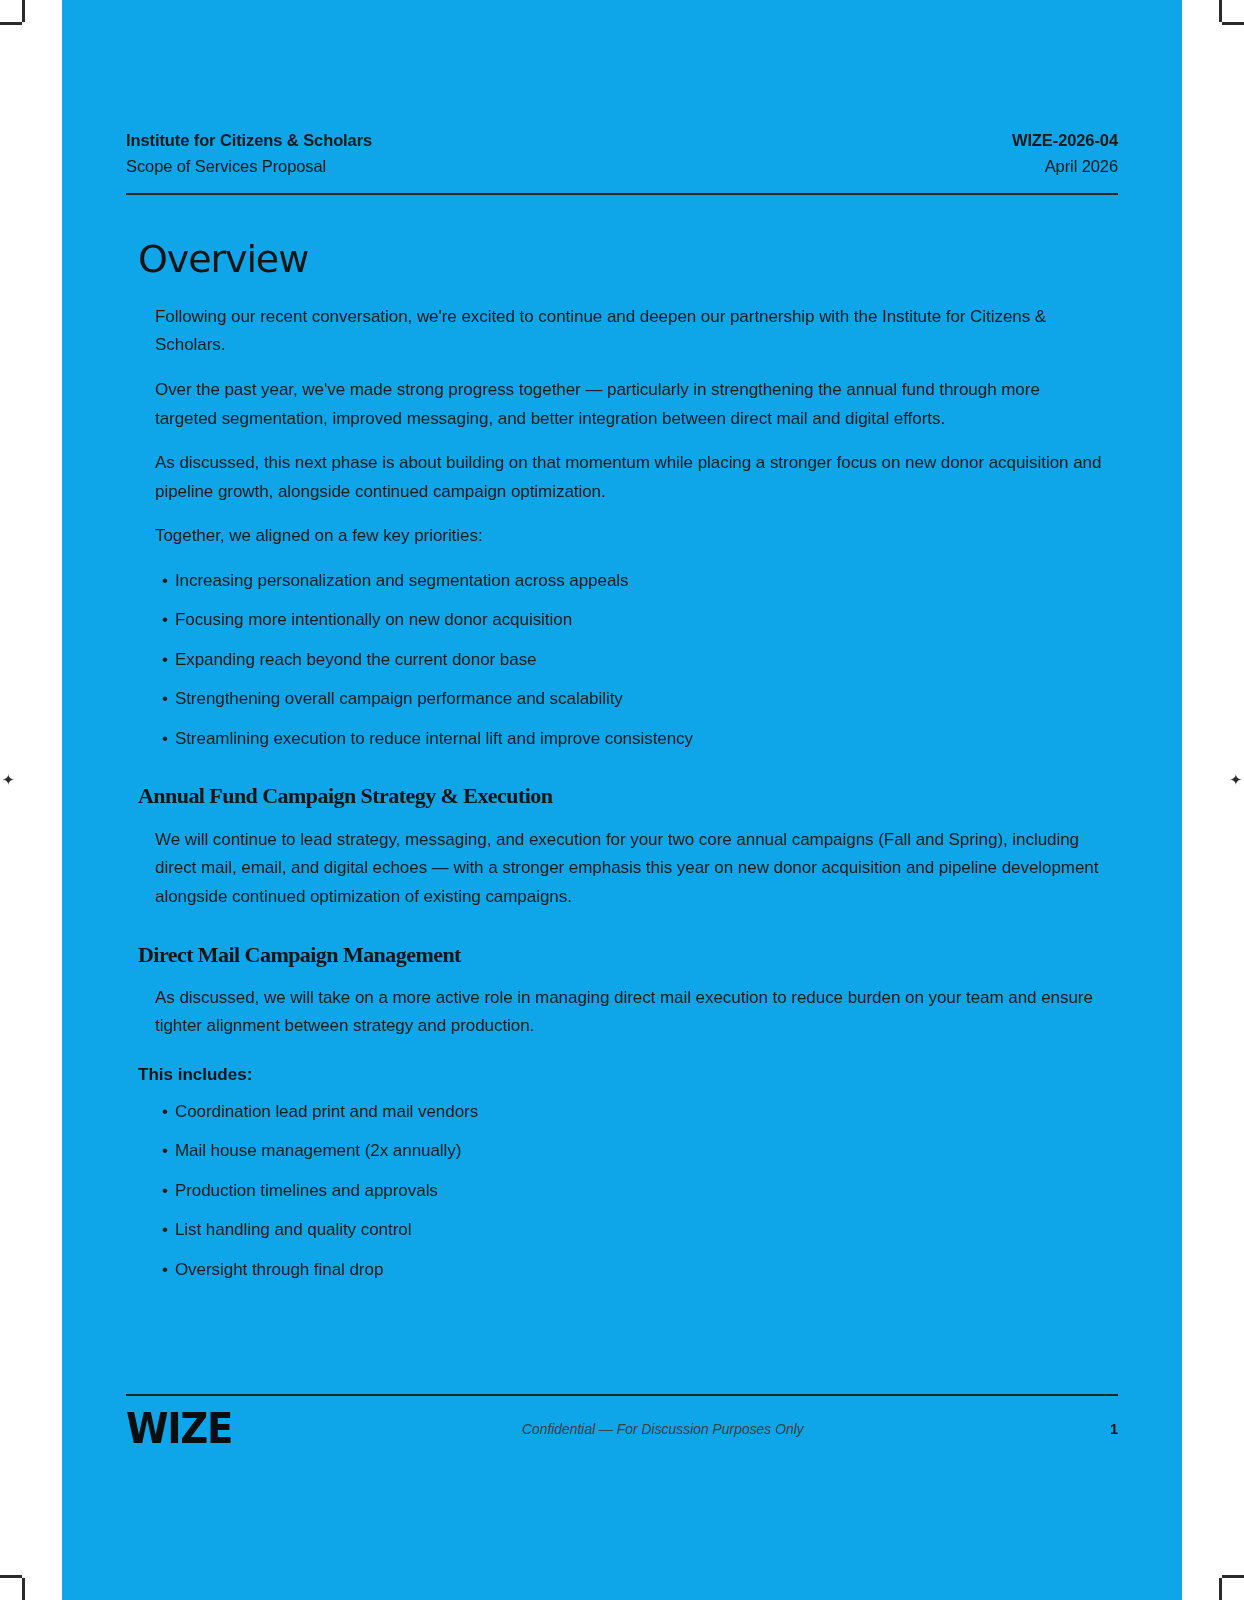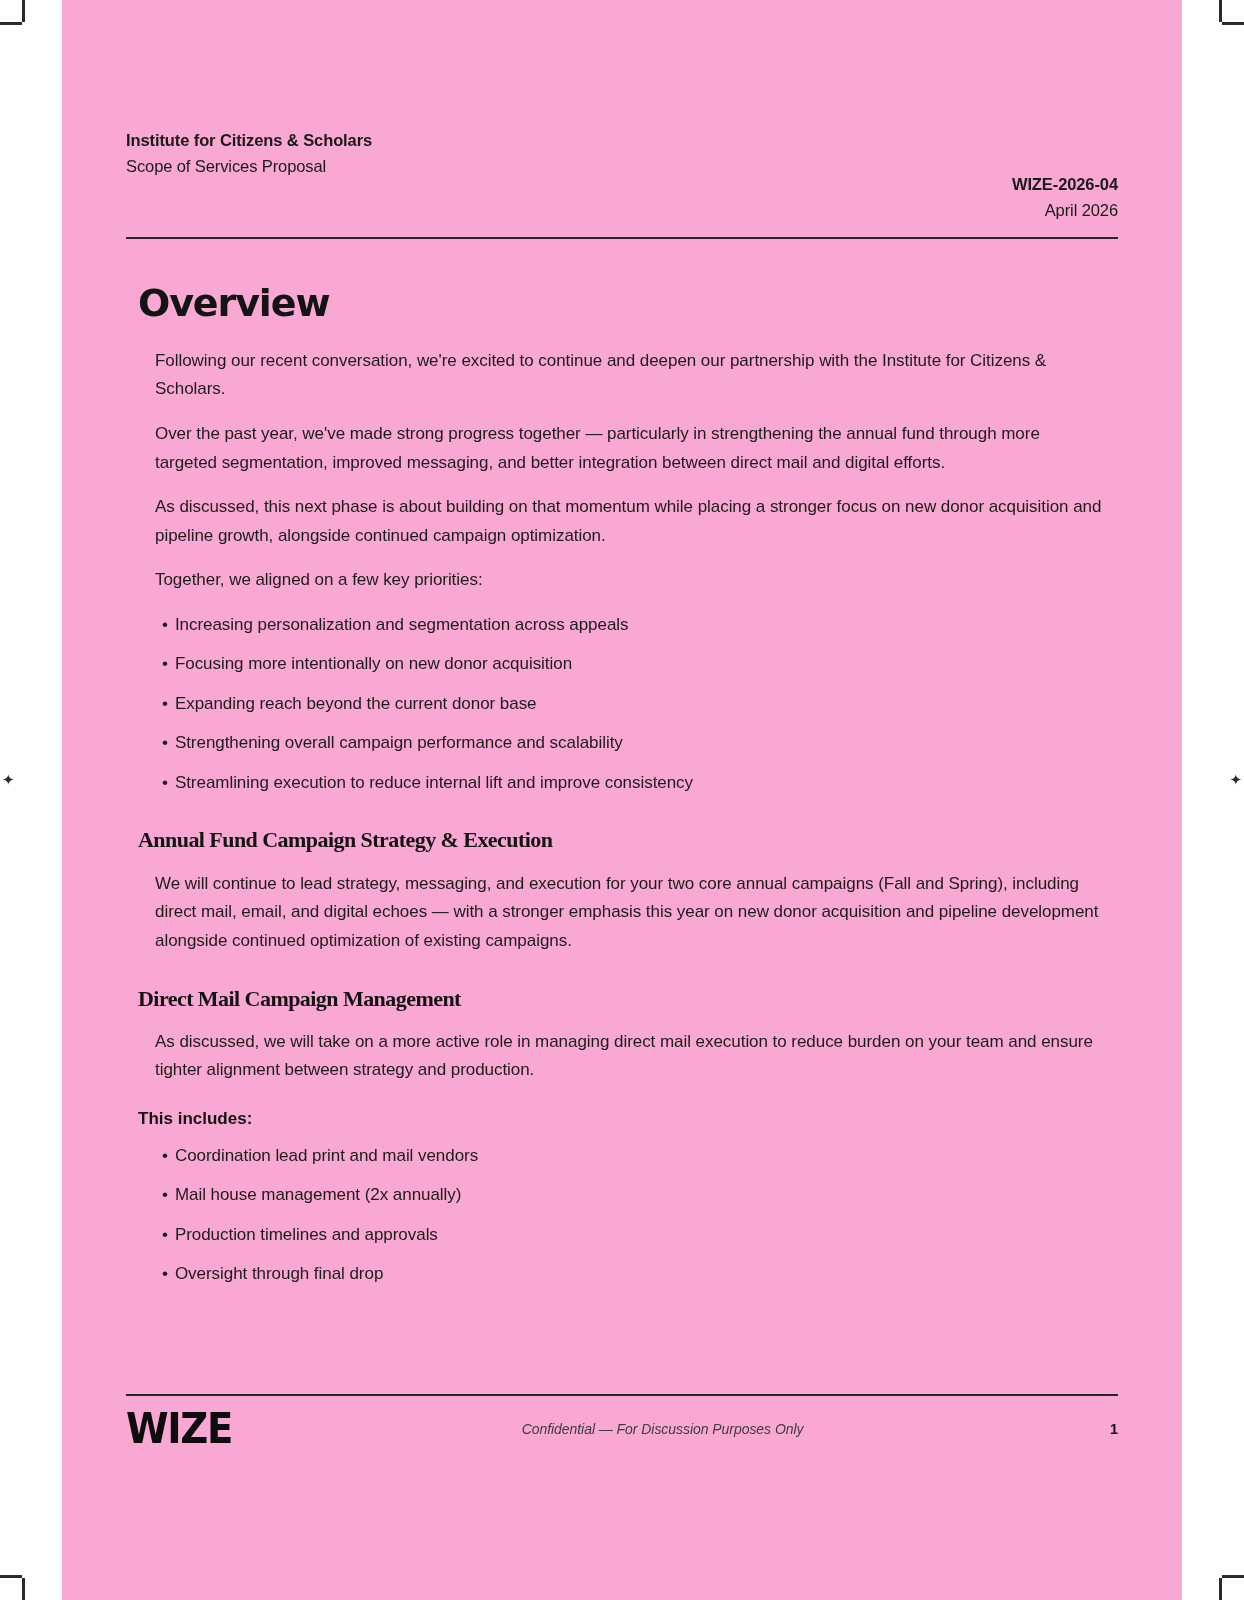--- a/index.html
+++ b/index.html
@@ -29,39 +29,39 @@
     font-family: "DejaVu Sans", sans-serif;
   }
 
   
   .page {
     position: absolute;
     left: 62px;
     top: 0;
     width: 1120px;
     height: 1600px;
-    background: #f9a8d4;
+    background: #0ea5e9;
   }
 
   .content {
     position: absolute;
     left: 64px;
     right: 64px;
     top: 128px;
   }
 
   
   .doc-header {
     display: flex;
     justify-content: space-between;
     align-items: flex-start;
     padding-bottom: 14px;
   }
   .hdr-col-left { text-align: left; }
-  .hdr-col-right { text-align: right; margin-top: 44px; }
+  .hdr-col-right { text-align: right; }
   .hdr-strong {
     font-weight: bold;
     font-size: 16.5px;
     line-height: 1.55;
     letter-spacing: -0.1px;
   }
   .hdr-sub {
     font-weight: normal;
     font-size: 16.5px;
     line-height: 1.55;
@@ -73,21 +73,21 @@
     margin: 0 0 0 0;
   }
 
   
   .body-wrap {
     padding: 0 12px 0 12px;
   }
 
   h1.section-title {
     font-family: "DejaVu Sans", sans-serif;
-    font-weight: bold;
+    font-weight: normal;
     font-size: 38px;
     letter-spacing: -1.1px;
     color: #141414;
     margin: 44px 0 22px 0;
     line-height: 1.1;
   }
   h1.section-title.tight-top {
     margin-top: 40px;
   }
 
@@ -236,20 +236,21 @@
 
       <h2 class="sub-title">Direct Mail Campaign Management</h2>
       <p class="para">As discussed, we will take on a more active role in managing direct mail execution to reduce burden on your team and ensure tighter alignment between strategy and production.</p>
 
       <p class="lead-in">This includes:</p>
 
       <ul class="bullets">
         <li><span class="b-dot">•</span><span>Coordination lead print and mail vendors</span></li>
         <li><span class="b-dot">•</span><span>Mail house management (2x annually)</span></li>
         <li><span class="b-dot">•</span><span>Production timelines and approvals</span></li>
+        <li><span class="b-dot">•</span><span>List handling and quality control</span></li>
         <li><span class="b-dot">•</span><span>Oversight through final drop</span></li>
       </ul>
 
     </div>
   </div>
 
   <div class="doc-footer">
     <hr class="rule-bottom">
     <div class="footer-row">
       <div class="logo">WIZE</div>

